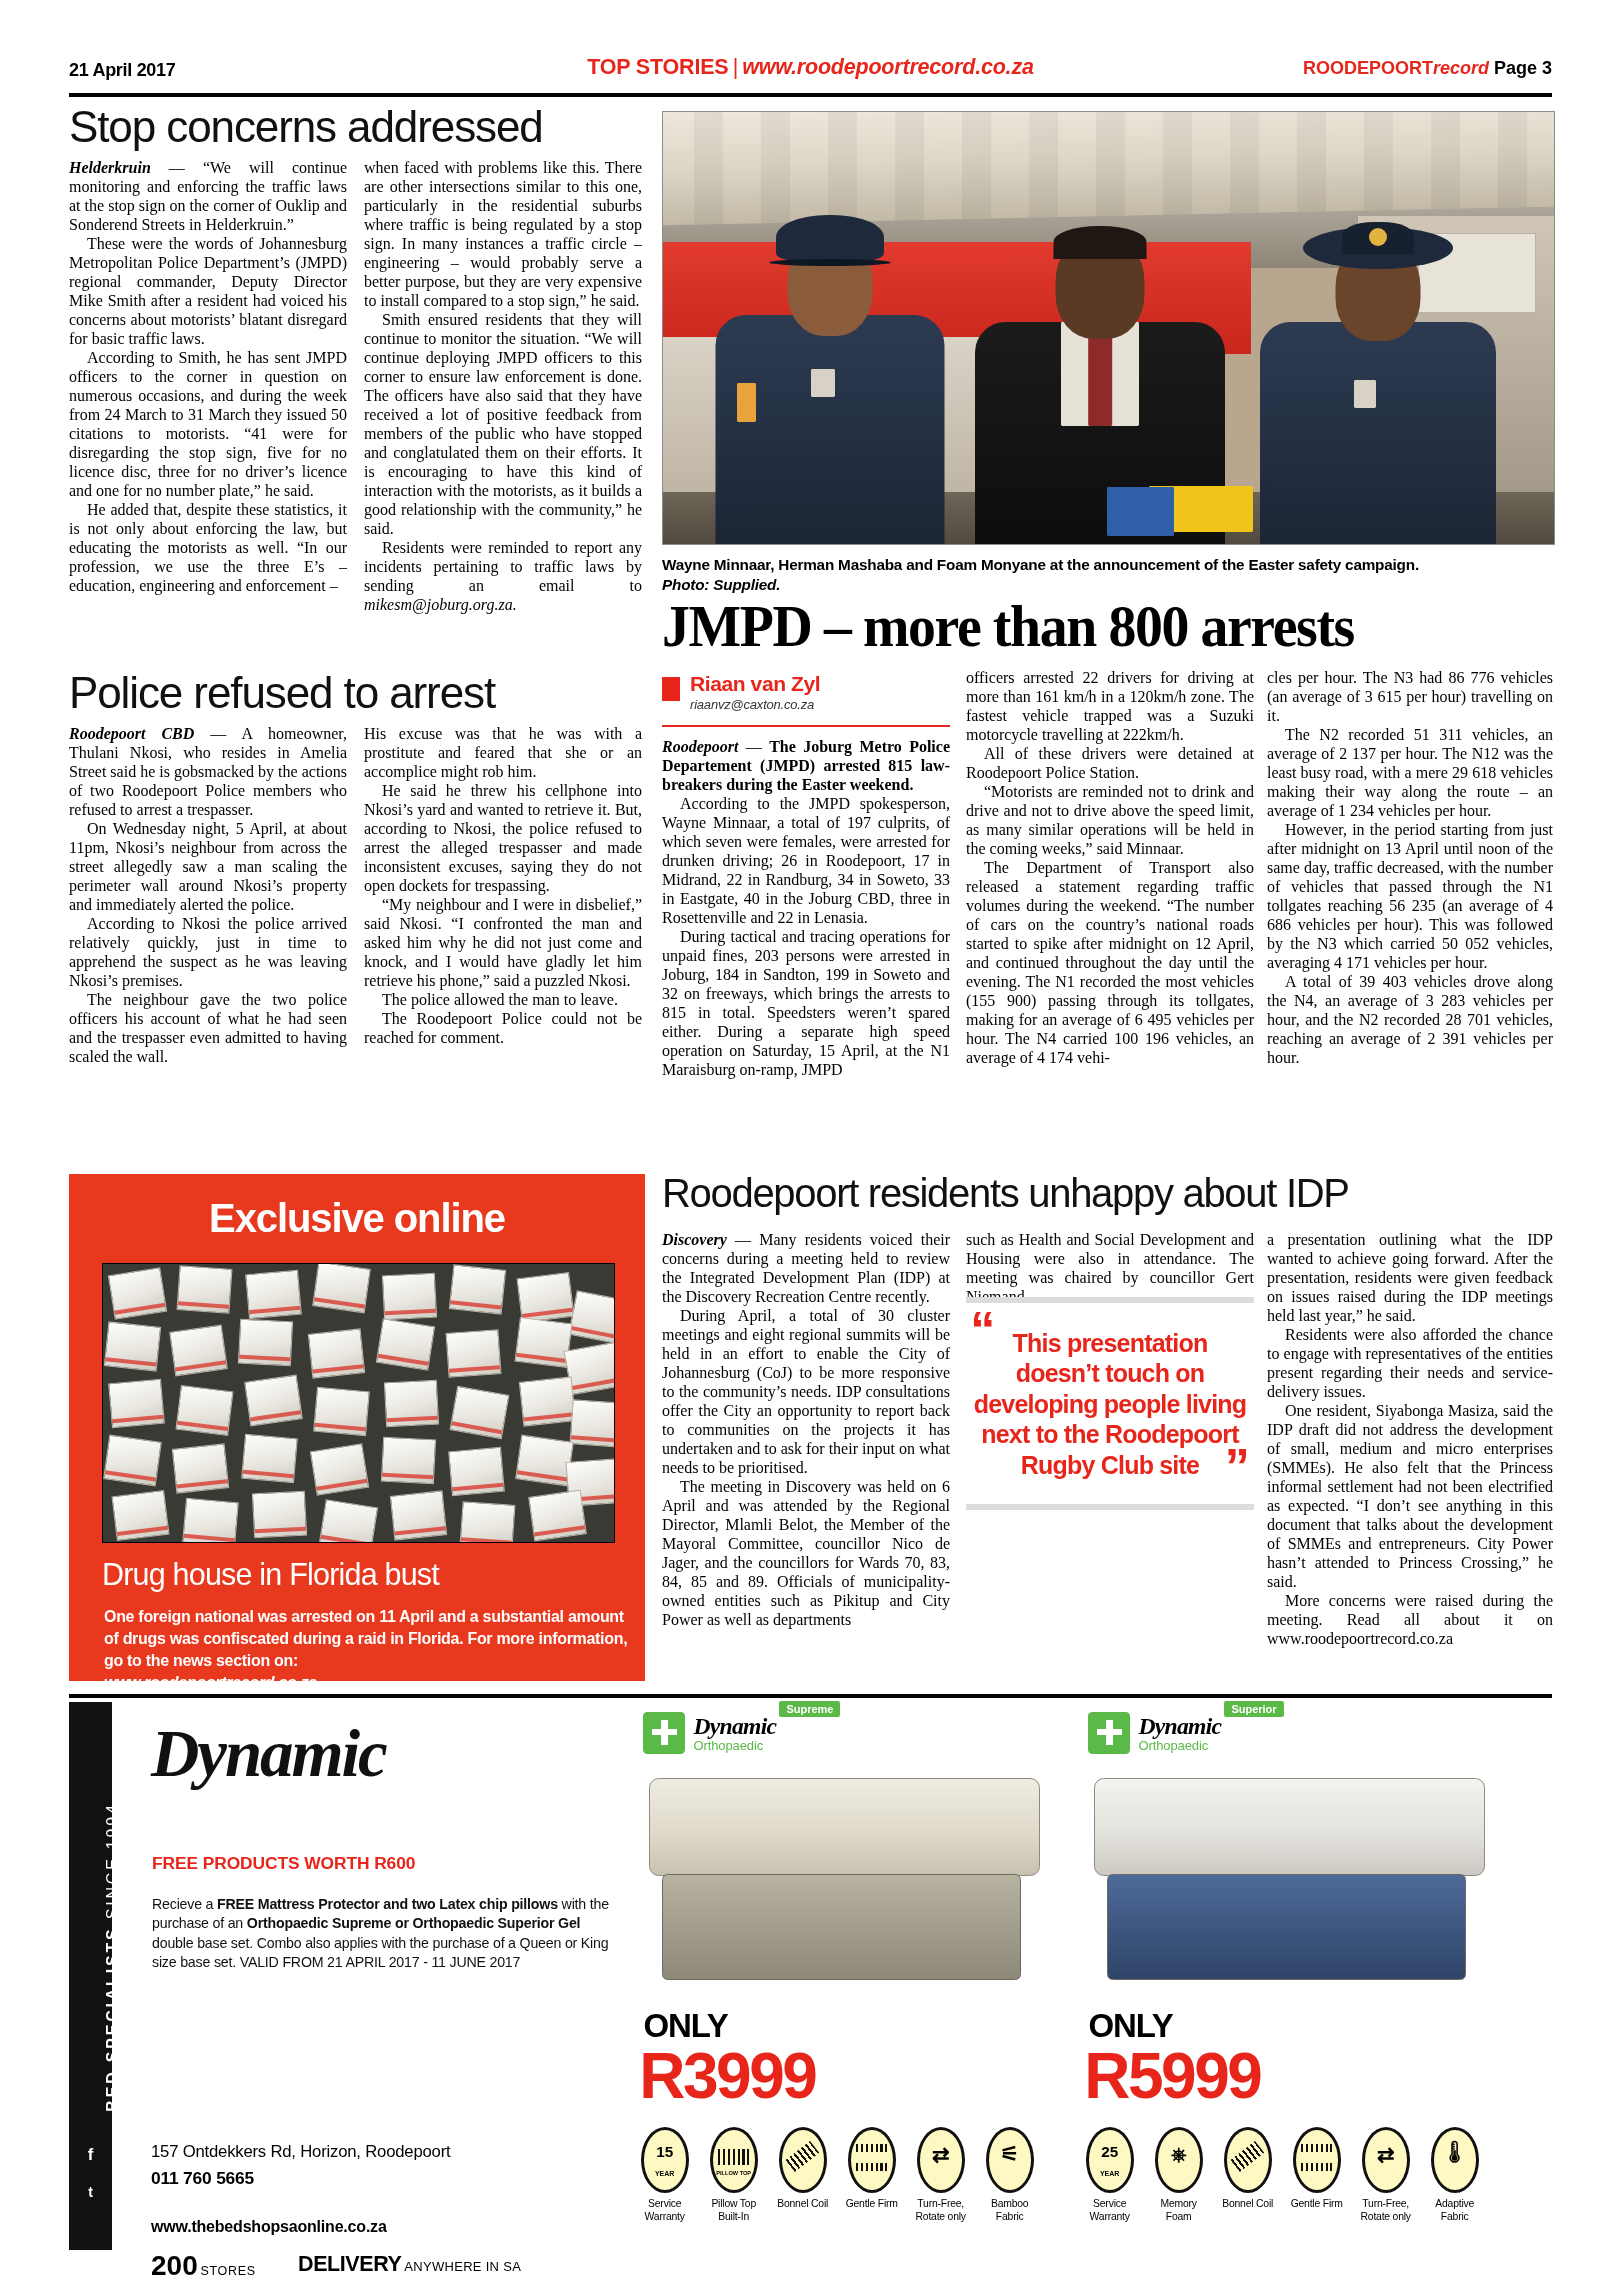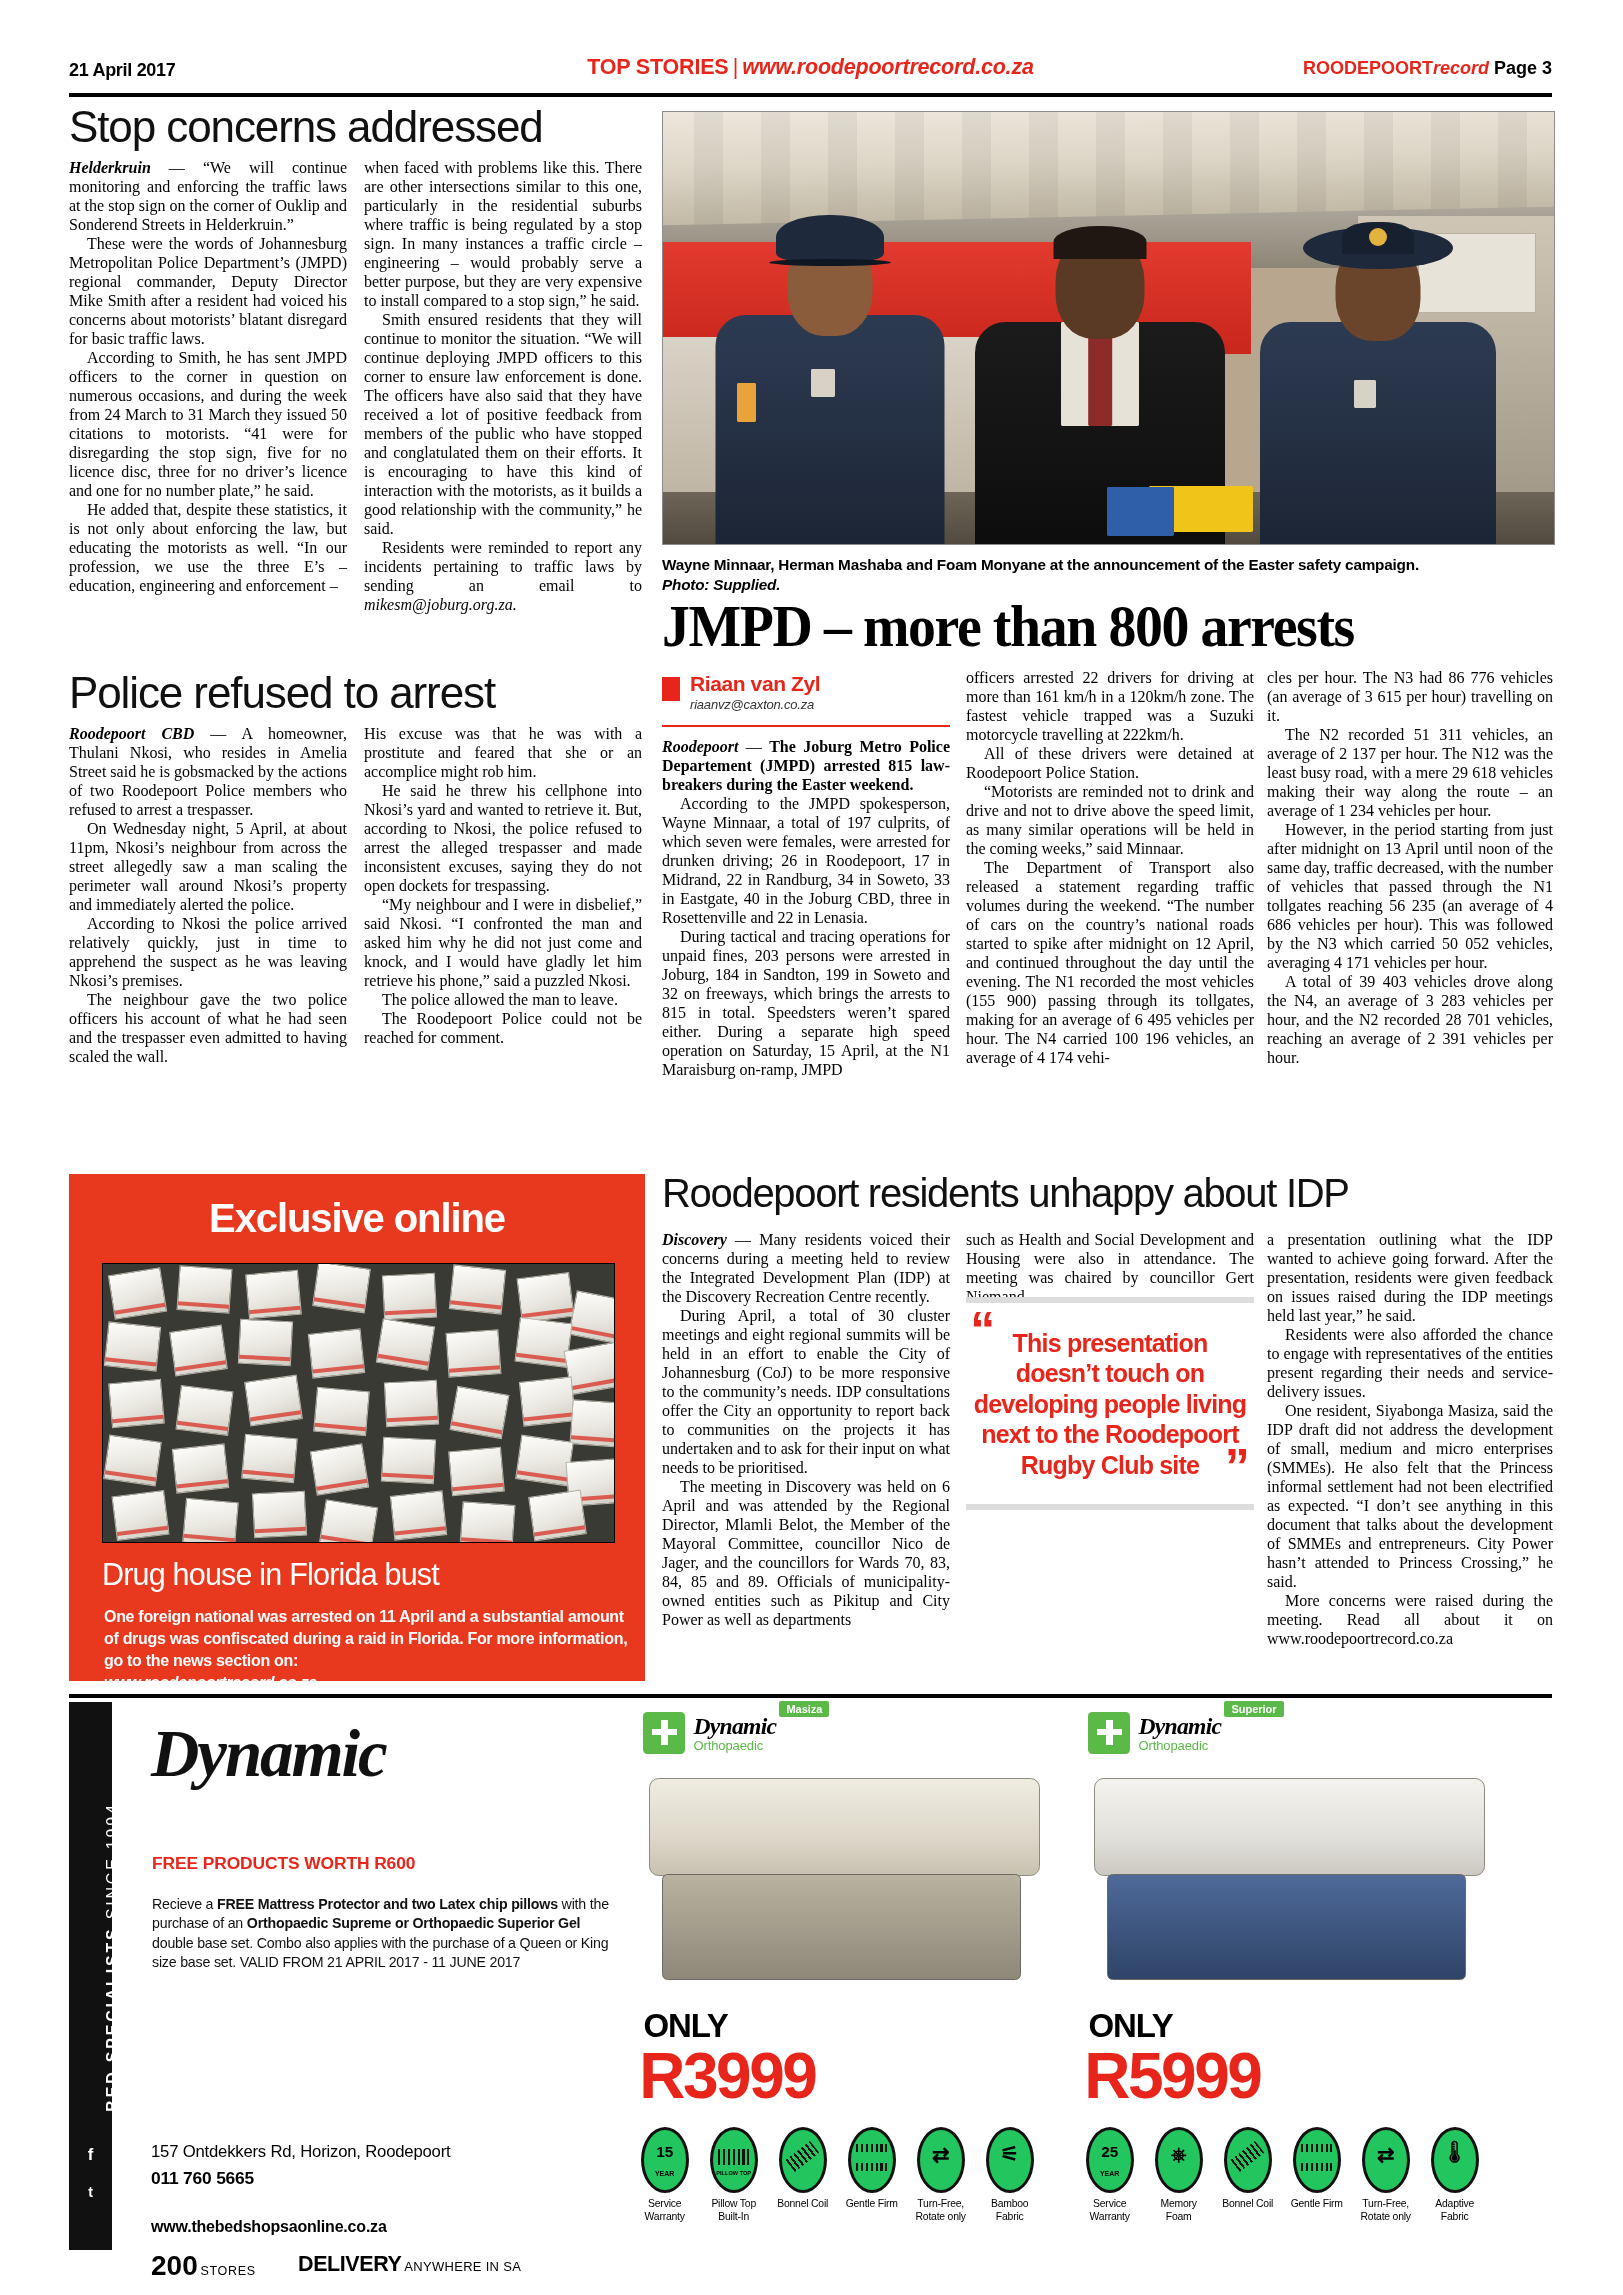--- a/index.html
+++ b/index.html
@@ -197,21 +197,21 @@
   .bed.a .base{background:linear-gradient(180deg,#b8b2a0 0%,#8d8878 100%);}
   .bed.b .mattress{background:linear-gradient(180deg,#f4f3ef 0%,#e2e0da 60%,#cbc9c2 100%);}
   .bed.b .base{background:linear-gradient(180deg,#4e6a99 0%,#2f4468 100%);}
   .only{position:absolute;left:19.4px;top:305px;font-family:"Liberation Sans",sans-serif;
         font-weight:bold;font-size:33px;letter-spacing:-1.1px;}
   .price{position:absolute;left:15.3px;top:337px;font-family:"Liberation Sans",sans-serif;
          font-weight:bold;font-size:64px;color:#E8251B;letter-spacing:-2.5px;}
   .feats{position:absolute;left:9.7px;top:425px;width:416px;display:flex;gap:7px;}
   .feat{width:62px;text-align:center;}
   .feat .ic{width:42px;height:60px;margin:0 auto;border:3.5px solid #111;border-radius:50%;
-            position:relative;background:#22c55e;}
+            position:relative;background:#fef9c3;}
   .feat .ic .t{position:absolute;left:0;right:0;top:15.3px;font-family:"Liberation Sans",sans-serif;
                font-weight:bold;font-size:15.3px;text-align:center;line-height:14px;}
   .feat .ic .wv{position:absolute;left:5.6px;right:5.6px;top:19.4px;height:15.3px;
       background:repeating-linear-gradient(90deg,#111 0 2.1px,transparent 2.1px 4.9px);}
   .feat .lbl{margin-top:4.2px;font-family:"Liberation Sans",sans-serif;font-size:10.4px;
              line-height:13px;letter-spacing:-0.2px;}
 </style>
 </head>
 <body>
 
@@ -423,21 +423,21 @@
       <span class="lbl">STORES</span>
     </div>
     <div class="deliv">
       <span class="t1">DELIVERY</span>
       <span class="t2">ANYWHERE IN SA</span>
     </div>
 
     <div class="prod a">
       <div class="tag" style="left:19.4px;">
         <div class="cross"></div>
-        <div class="badge">Masiza</div>
+        <div class="badge">Supreme</div>
         <div class="dyn">Dynamic</div>
         <div class="ortho">Orthopaedic</div>
       </div>
       <div class="bed a">
         <div class="mattress"></div>
         <div class="base"></div>
       </div>
       <div class="only">ONLY</div>
       <div class="price">R3999</div>
       <div class="feats">

